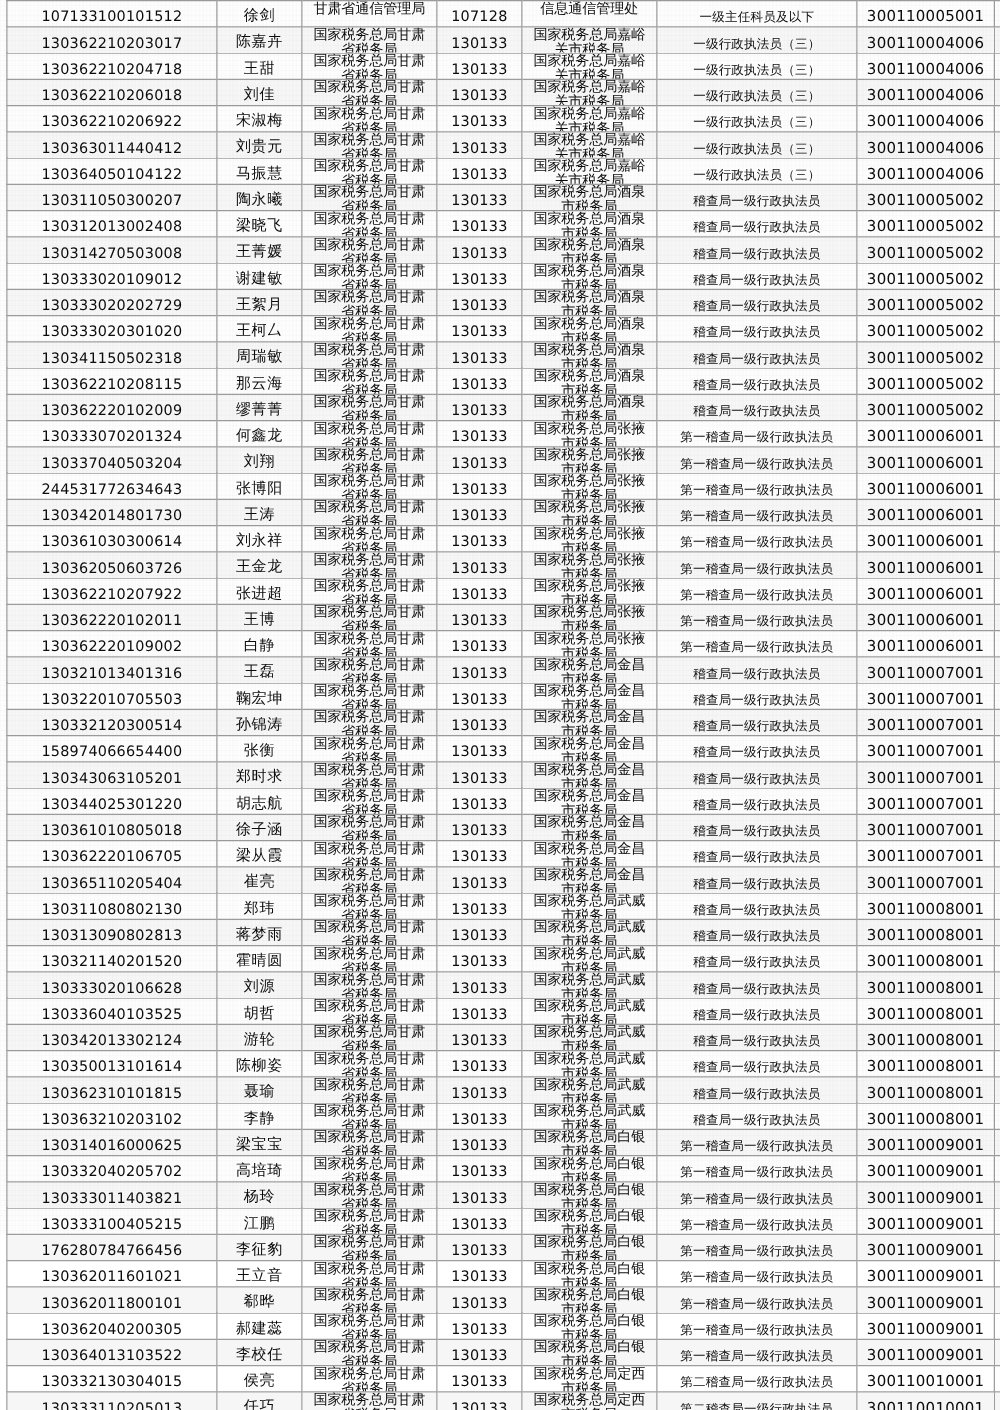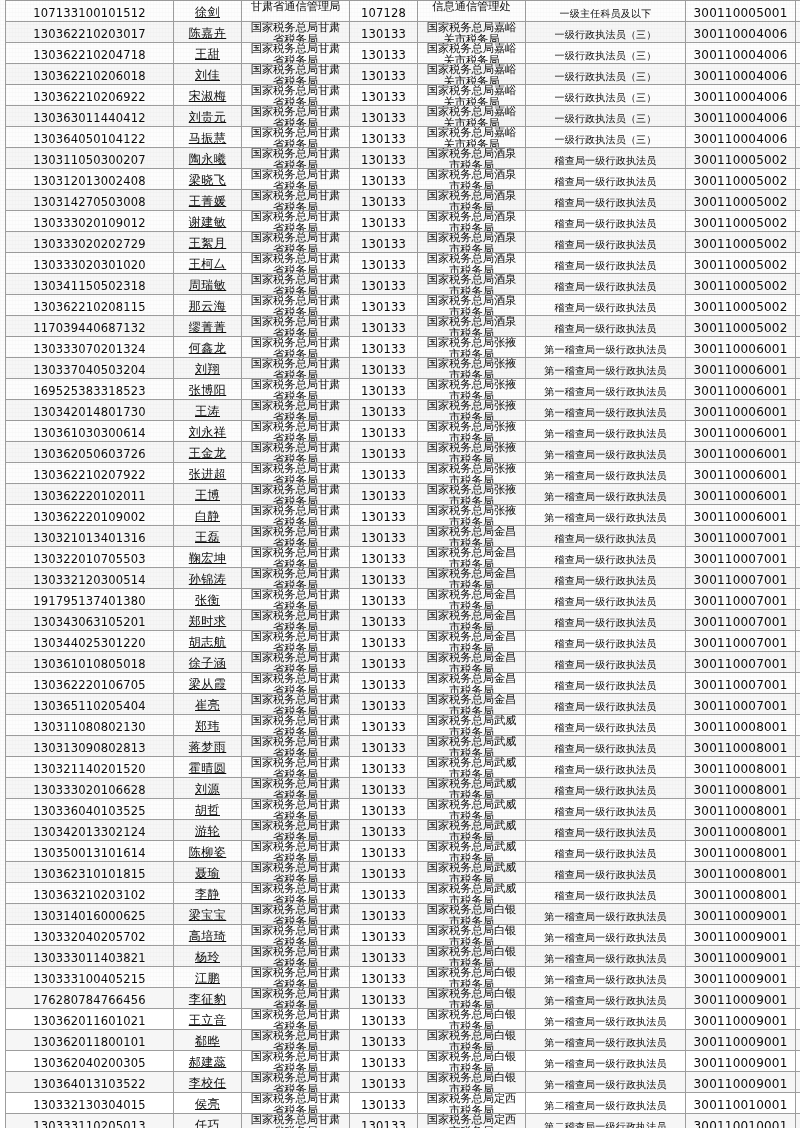--- a/index.html
+++ b/index.html
@@ -70,21 +70,20 @@
 
   .cell-id {
     font-size: 11.5px;
     letter-spacing: 0.2px;
     white-space: nowrap;
   }
   .cell-name {
     font-size: 12px;
     letter-spacing: 0.5px;
     white-space: nowrap;
-    text-decoration: underline;
   }
   .cell-code {
     font-size: 11.5px;
     letter-spacing: 0.2px;
     white-space: nowrap;
   }
   .cell-pos {
     font-size: 10px;
     letter-spacing: 0.2px;
     white-space: nowrap;
@@ -335,21 +334,21 @@
           </td>
           <td><span class="cell-code">130133</span></td>
           <td>
             <div class="clipwrap"><span>国家税务总局酒泉</span><span class="l2">市税务局</span></div>
           </td>
           <td><span class="cell-pos">稽查局一级行政执法员</span></td>
           <td><span class="cell-pcode">300110005002</span></td>
           <td></td>
         </tr>
         <tr class="band">
-          <td><span class="cell-id">117039440687132</span></td>
+          <td><span class="cell-id">130362220102009</span></td>
           <td><span class="cell-name">缪菁菁</span></td>
           <td>
             <div class="clipwrap"><span>国家税务总局甘肃</span><span class="l2">省税务局</span></div>
           </td>
           <td><span class="cell-code">130133</span></td>
           <td>
             <div class="clipwrap"><span>国家税务总局酒泉</span><span class="l2">市税务局</span></div>
           </td>
           <td><span class="cell-pos">稽查局一级行政执法员</span></td>
           <td><span class="cell-pcode">300110005002</span></td>
@@ -377,21 +376,21 @@
           </td>
           <td><span class="cell-code">130133</span></td>
           <td>
             <div class="clipwrap"><span>国家税务总局张掖</span><span class="l2">市税务局</span></div>
           </td>
           <td><span class="cell-pos">第一稽查局一级行政执法员</span></td>
           <td><span class="cell-pcode">300110006001</span></td>
           <td></td>
         </tr>
         <tr>
-          <td><span class="cell-id">169525383318523</span></td>
+          <td><span class="cell-id">244531772634643</span></td>
           <td><span class="cell-name">张博阳</span></td>
           <td>
             <div class="clipwrap"><span>国家税务总局甘肃</span><span class="l2">省税务局</span></div>
           </td>
           <td><span class="cell-code">130133</span></td>
           <td>
             <div class="clipwrap"><span>国家税务总局张掖</span><span class="l2">市税务局</span></div>
           </td>
           <td><span class="cell-pos">第一稽查局一级行政执法员</span></td>
           <td><span class="cell-pcode">300110006001</span></td>
@@ -517,21 +516,21 @@
           </td>
           <td><span class="cell-code">130133</span></td>
           <td>
             <div class="clipwrap"><span>国家税务总局金昌</span><span class="l2">市税务局</span></div>
           </td>
           <td><span class="cell-pos">稽查局一级行政执法员</span></td>
           <td><span class="cell-pcode">300110007001</span></td>
           <td></td>
         </tr>
         <tr>
-          <td><span class="cell-id">191795137401380</span></td>
+          <td><span class="cell-id">158974066654400</span></td>
           <td><span class="cell-name">张衡</span></td>
           <td>
             <div class="clipwrap"><span>国家税务总局甘肃</span><span class="l2">省税务局</span></div>
           </td>
           <td><span class="cell-code">130133</span></td>
           <td>
             <div class="clipwrap"><span>国家税务总局金昌</span><span class="l2">市税务局</span></div>
           </td>
           <td><span class="cell-pos">稽查局一级行政执法员</span></td>
           <td><span class="cell-pcode">300110007001</span></td>

